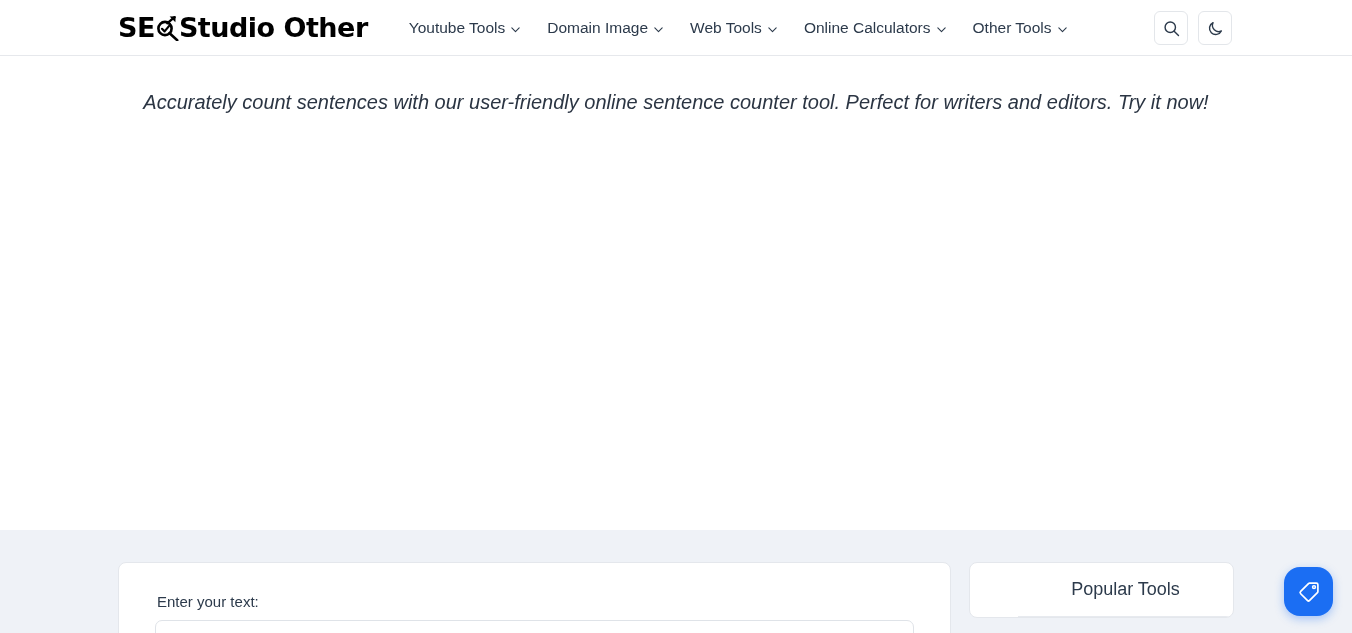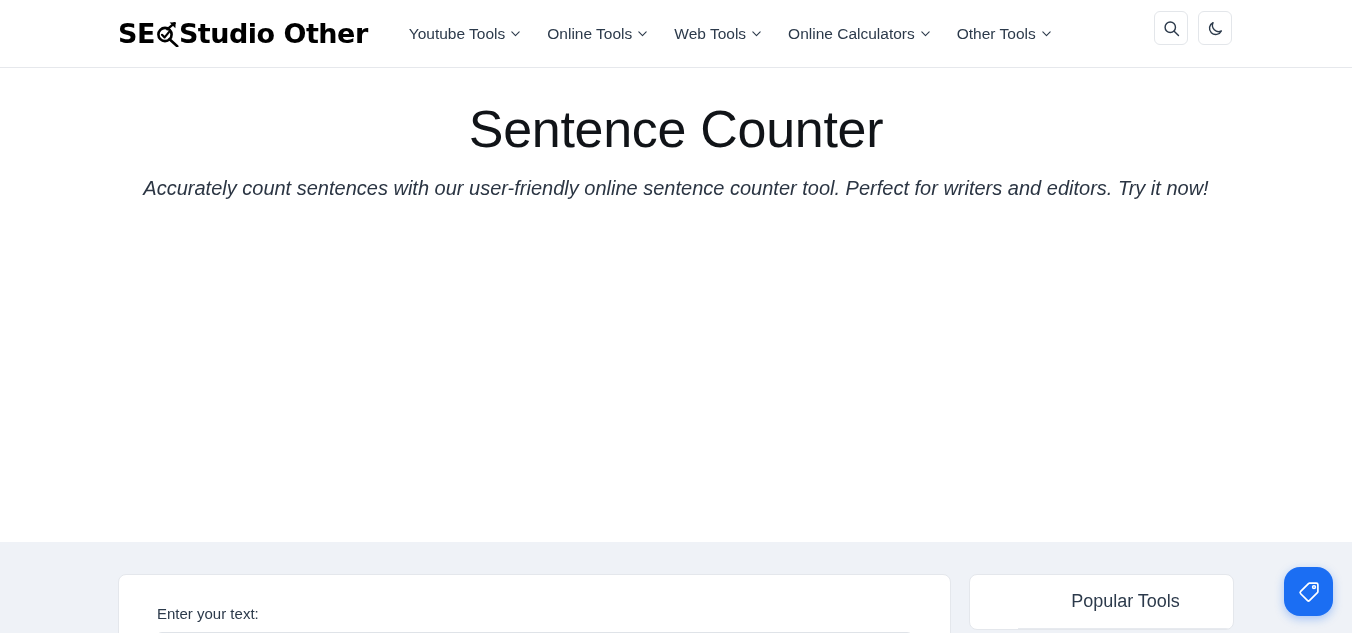--- a/index.html
+++ b/index.html
@@ -14,21 +14,21 @@
     overflow: hidden;
     background: #ffffff;
     font-family: "Liberation Sans", sans-serif;
     color: #2d3748;
     -webkit-font-smoothing: antialiased;
   }
 
   
   .site-header {
     position: relative;
-    height: 68px;
+    height: 56px;
     background: #ffffff;
     border-bottom: 1px solid #e6e8ec;
     display: flex;
     align-items: center;
     padding: 0 4px 0 0;
   }
   .brand {
     display: flex;
     align-items: center;
     margin-left: 118px;
@@ -54,21 +54,21 @@
   .brand-glyph svg { display: block; }
 
   .main-nav {
     display: flex;
     align-items: center;
     margin-left: 28px;
     gap: 0px;
   }
   .nav-item {
     display: flex;
-    align-items: center;
+    align-items: flex-end;
     gap: 5px;
     font-size: 15.5px;
     color: #2c3a4b;
     padding: 6px 13px;
     cursor: pointer;
     white-space: nowrap;
     line-height: 1;
   }
   .chev {
     width: 11px;
@@ -239,21 +239,21 @@
   <nav class="main-nav">
     <div class="nav-item">
       <span>Youtube Tools</span>
       <span class="chev">
         <svg width="11" height="11" viewBox="0 0 12 12">
             <path d="M2 4.3 L6 8.3 L10 4.3" fill="none" stroke="#2c3a4b" stroke-width="1.2" stroke-linecap="round" stroke-linejoin="round"></path>
           </svg>
       </span>
     </div>
     <div class="nav-item">
-      <span>Online Tools</span>
+      <span>Domain Image</span>
       <span class="chev">
         <svg width="11" height="11" viewBox="0 0 12 12">
             <path d="M2 4.3 L6 8.3 L10 4.3" fill="none" stroke="#2c3a4b" stroke-width="1.2" stroke-linecap="round" stroke-linejoin="round"></path>
           </svg>
       </span>
     </div>
     <div class="nav-item">
       <span>Web Tools</span>
       <span class="chev">
         <svg width="11" height="11" viewBox="0 0 12 12">
@@ -293,21 +293,20 @@
         <svg width="17" height="17" viewBox="0 0 18 18" aria-hidden="true">
           <path d="M15.2 11.6A6.6 6.6 0 0 1 6.4 2.8a6.6 6.6 0 1 0 8.8 8.8z" fill="none" stroke="#2c3a4b" stroke-width="1.5" stroke-linejoin="round"></path>
         </svg>
       </span>
     </button>
   </div>
 </header>
 
 <section class="hero">
   <div class="hero-inner">
-    <h1 class="page-title">Sentence Counter</h1>
     <p class="page-subtitle">Accurately count sentences with our user-friendly online sentence counter tool. Perfect for writers and editors. Try it now!</p>
   </div>
 </section>
 
 <section class="tool-section">
   <div class="tool-grid">
 
     <div class="tool-card">
       <label class="field-label">Enter your text:</label>
       <textarea class="text-area" placeholder="" style=""></textarea>

